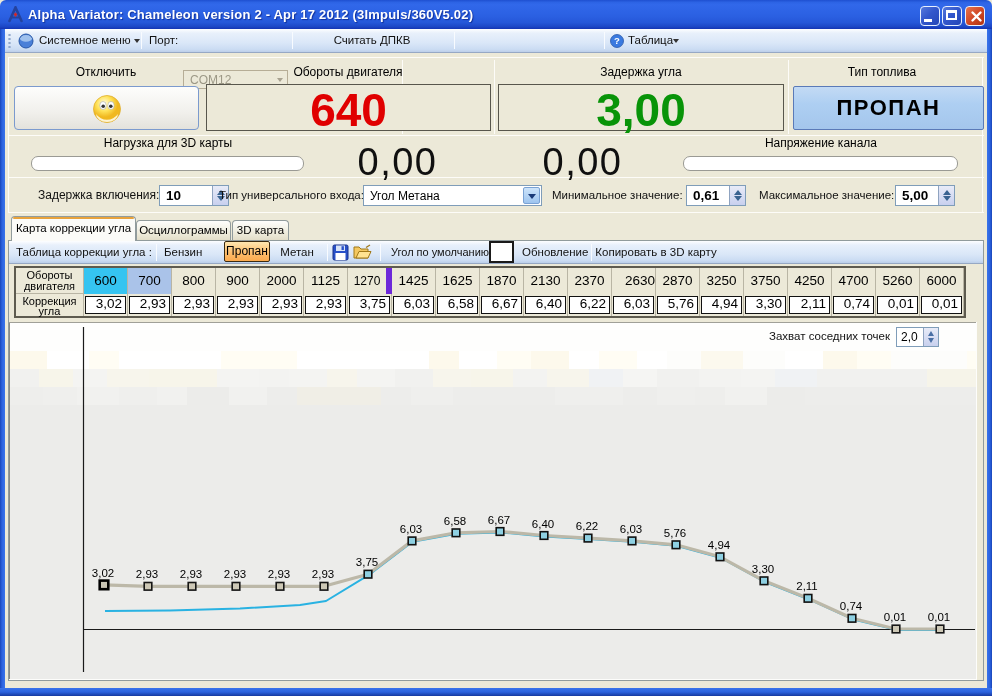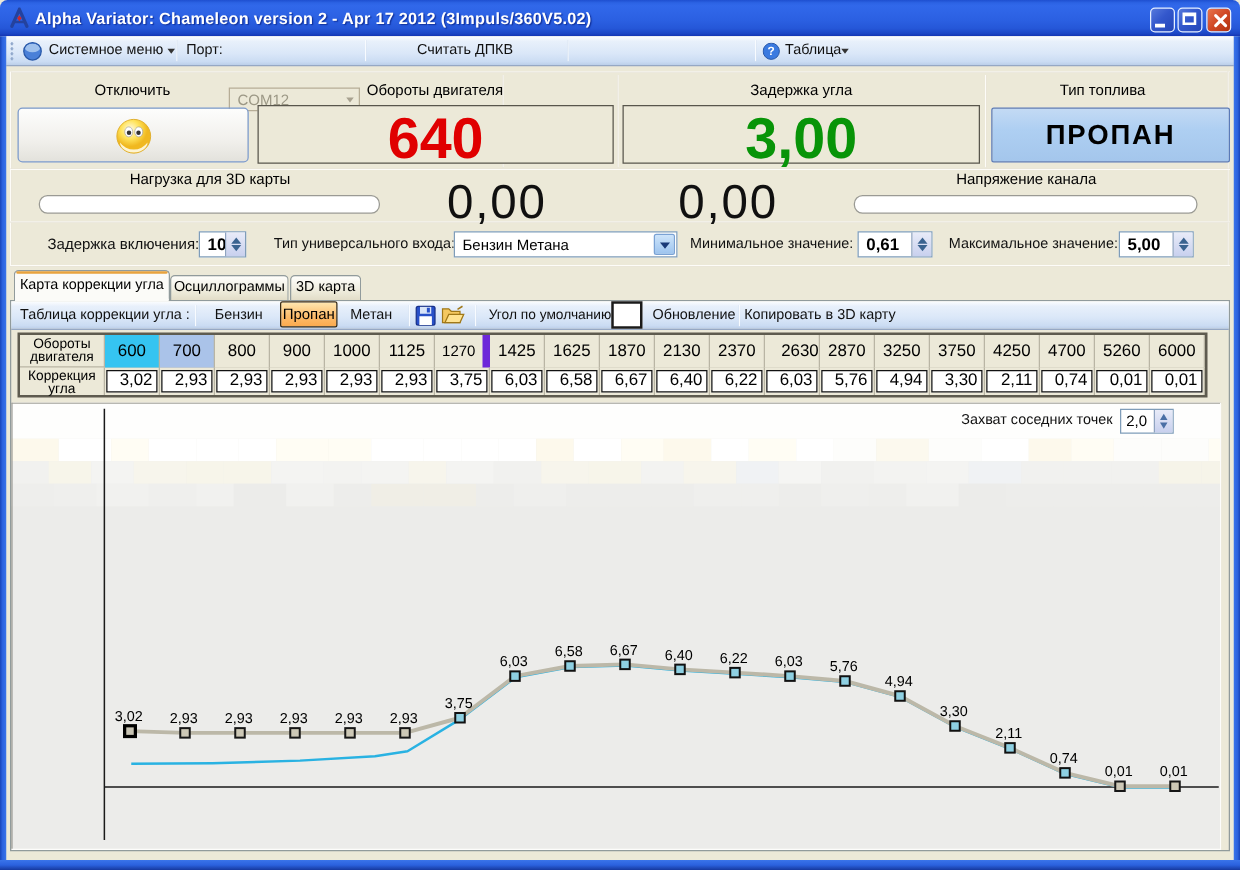--- a/index.html
+++ b/index.html
@@ -127,30 +127,30 @@
   </div>
 
   <div class="glabel" style="left:98px;top:137px;width:140px;">Нагрузка для 3D карты</div>
   <div class="pbar" style="left:31px;width:273px;"></div>
   <div class="bignum" style="left:350px;width:95px;text-align:center;">0,00</div>
   <div class="bignum" style="left:535px;width:95px;text-align:center;">0,00</div>
   <div class="glabel" style="left:751px;top:137px;width:140px;">Напряжение канала</div>
   <div class="pbar" style="left:683px;width:275px;"></div>
 
   <div class="tlabel" style="left:38px;top:184px;font-size:12px;">Задержка включения:</div>
-  <div class="spin" style="left:159px;top:185px;width:38px;height:21px;">
+  <div class="spin" style="left:159px;top:185px;width:70px;height:21px;">
       <div class="num">10</div>
       <div class="spinbtns">
         <div class="arr-up"></div>
         <div class="arr-dn"></div>
       </div>
     </div>
   <div class="tlabel" style="left:219px;top:184px;">Тип универсального входа:</div>
   <div class="abs" style="left:363px;top:185px;width:179px;height:21px;background:#fff;border:1px solid #7f9db9;">
-    <div class="abs" style="left:6px;top:2px;height:16px;line-height:16px;font-size:12px;">Бензин Метана</div>
+    <div class="abs" style="left:6px;top:2px;height:16px;line-height:16px;font-size:12px;">Угол Метана</div>
     <div class="abs" style="right:1px;top:1px;width:17px;height:17px;border-radius:2px;background:linear-gradient(180deg,#cde4fa,#9dc4ef);border:1px solid #7aa2d4;">
         <div class="abs" style="left:4px;top:6px;width:0;height:0;border-left:4px solid transparent;border-right:4px solid transparent;border-top:5px solid #1a3a78;"></div>
       </div>
   </div>
   <div class="tlabel" style="left:552px;top:184px;">Минимальное значение:</div>
   <div class="spin" style="left:686px;top:185px;width:60px;height:21px;">
       <div class="num">0,61</div>
       <div class="spinbtns">
         <div class="arr-up"></div>
         <div class="arr-dn"></div>
@@ -167,21 +167,21 @@
 
   <div class="tab" style="left:11px;top:216px;width:125px;height:24px;background:#fbfbf8;line-height:22px;z-index:3;font-size:11.5px;"><div style="position:absolute;left:1px;top:0;right:1px;height:2px;background:#e8a33d;border-radius:2px;"></div>Карта коррекции угла</div>
   <div class="tab" style="left:136px;top:220px;width:95px;height:20px;background:linear-gradient(180deg,#fefefc,#ece9d8 70%,#e2ddc8);line-height:19px;font-size:11.5px;">Осциллограммы</div>
   <div class="tab" style="left:232px;top:220px;width:57px;height:20px;background:linear-gradient(180deg,#fefefc,#ece9d8 70%,#e2ddc8);line-height:19px;font-size:11.5px;">3D карта</div>
   <div class="abs" style="left:8px;top:240px;width:976px;height:441px;border:1px solid #919b9c;border-top:1px solid #919b9c;"></div>
   <div class="abs" style="left:12px;top:239px;width:123px;height:2px;background:#fbfbf8;z-index:3;"></div>
 
   <div class="toolbar2">
     <div class="t2label" style="left:7px;">Таблица коррекции угла :</div>
     <div class="tsep" style="left:147px;"></div>
-    <div class="t2label" style="left:155px;width:54px;text-align:center;">Бензин</div>
+    <div class="t2label" style="left:155px;width:54px;text-align:left;">Бензин</div>
     <div class="abs" style="left:215px;top:0px;width:46px;height:21px;background:linear-gradient(180deg,#ffe7b0,#fdbe6e 55%,#fbaa4e);border:1.5px solid #3a2a10;border-radius:2px;text-align:center;line-height:19px;font-size:12px;">Пропан</div>
     <div class="t2label" style="left:264px;width:48px;text-align:center;">Метан</div>
     <div class="tsep" style="left:318px;"></div>
     <svg class="abs" style="left:323px;top:3px" width="17" height="17" viewBox="0 0 17 17">
       <rect x="1" y="1" width="15" height="15" rx="1.5" fill="#2850c8" stroke="#183088" stroke-width="1"></rect>
       <rect x="4" y="1.5" width="9" height="5.5" fill="#d8e4f8"></rect>
       <rect x="3.5" y="9" width="10" height="7" fill="#fff"></rect>
       <rect x="9.5" y="2.2" width="2.4" height="3.8" fill="#2850c8"></rect>
     </svg>
     <svg class="abs" style="left:344px;top:3px" width="19" height="17" viewBox="0 0 19 17">
@@ -198,21 +198,21 @@
   </div>
 
 <div style="position:absolute;left:14px;top:266px;width:948px;height:48px;border:2px solid #5e5b4f;box-sizing:content-box;background:#ece9d8;">
   <div style="position:absolute;left:0;top:0;width:68px;height:26px;border-right:1px solid #b9b5a4;box-sizing:border-box;font-size:11px;text-align:center;line-height:11px;padding-top:2px;">Обороты<br>двигателя</div>
   <div style="position:absolute;left:0;top:26px;width:68px;height:22px;border-right:1px solid #b9b5a4;box-sizing:border-box;font-size:11px;text-align:center;line-height:10px;padding-top:2px;">Коррекция<br>угла</div>
   <div style="position:absolute;left:0;top:25px;width:948px;height:0;border-top:1px solid #b9b5a4;"></div>
   <div style="position:absolute;left:68px;top:0;width:44px;height:26px;background:#35c4f1;border-right:1px solid #b9b5a4;box-sizing:border-box;text-align:center;line-height:26px;font-size:13.5px;">600</div>
       <div style="position:absolute;left:112px;top:0;width:44px;height:26px;background:#aac3e9;border-right:1px solid #b9b5a4;box-sizing:border-box;text-align:center;line-height:26px;font-size:13.5px;">700</div>
       <div style="position:absolute;left:156px;top:0;width:44px;height:26px;background:#ece9d8;border-right:1px solid #b9b5a4;box-sizing:border-box;text-align:center;line-height:26px;font-size:13.5px;">800</div>
       <div style="position:absolute;left:200px;top:0;width:44px;height:26px;background:#ece9d8;border-right:1px solid #b9b5a4;box-sizing:border-box;text-align:center;line-height:26px;font-size:13.5px;">900</div>
-      <div style="position:absolute;left:244px;top:0;width:44px;height:26px;background:#ece9d8;border-right:1px solid #b9b5a4;box-sizing:border-box;text-align:center;line-height:26px;font-size:13.5px;">1000</div>
+      <div style="position:absolute;left:244px;top:0;width:44px;height:26px;background:#ece9d8;border-right:1px solid #b9b5a4;box-sizing:border-box;text-align:center;line-height:26px;font-size:13.5px;">2000</div>
       <div style="position:absolute;left:288px;top:0;width:44px;height:26px;background:#ece9d8;border-right:1px solid #b9b5a4;box-sizing:border-box;text-align:center;line-height:26px;font-size:13.5px;">1125</div>
       <div style="position:absolute;left:332px;top:0;width:44px;height:26px;background:#ece9d8;border-right:6px solid #6d28d9;box-sizing:border-box;text-align:center;line-height:26px;font-size:12px;">1270</div>
       <div style="position:absolute;left:376px;top:0;width:44px;height:26px;background:#ece9d8;border-right:1px solid #b9b5a4;box-sizing:border-box;text-align:center;line-height:26px;font-size:13.5px;">1425</div>
       <div style="position:absolute;left:420px;top:0;width:44px;height:26px;background:#ece9d8;border-right:1px solid #b9b5a4;box-sizing:border-box;text-align:center;line-height:26px;font-size:13.5px;">1625</div>
       <div style="position:absolute;left:464px;top:0;width:44px;height:26px;background:#ece9d8;border-right:1px solid #b9b5a4;box-sizing:border-box;text-align:center;line-height:26px;font-size:13.5px;">1870</div>
       <div style="position:absolute;left:508px;top:0;width:44px;height:26px;background:#ece9d8;border-right:1px solid #b9b5a4;box-sizing:border-box;text-align:center;line-height:26px;font-size:13.5px;">2130</div>
       <div style="position:absolute;left:552px;top:0;width:44px;height:26px;background:#ece9d8;border-right:1px solid #b9b5a4;box-sizing:border-box;text-align:center;line-height:26px;font-size:13.5px;">2370</div>
       <div style="position:absolute;left:596px;top:0;width:44px;height:26px;background:#ece9d8;border-right:1px solid #b9b5a4;box-sizing:border-box;text-align:right;line-height:26px;font-size:13.5px;">2630</div>
       <div style="position:absolute;left:640px;top:0;width:44px;height:26px;background:#ece9d8;border-right:1px solid #b9b5a4;box-sizing:border-box;text-align:center;line-height:26px;font-size:13.5px;">2870</div>
       <div style="position:absolute;left:684px;top:0;width:44px;height:26px;background:#ece9d8;border-right:1px solid #b9b5a4;box-sizing:border-box;text-align:center;line-height:26px;font-size:13.5px;">3250</div>

